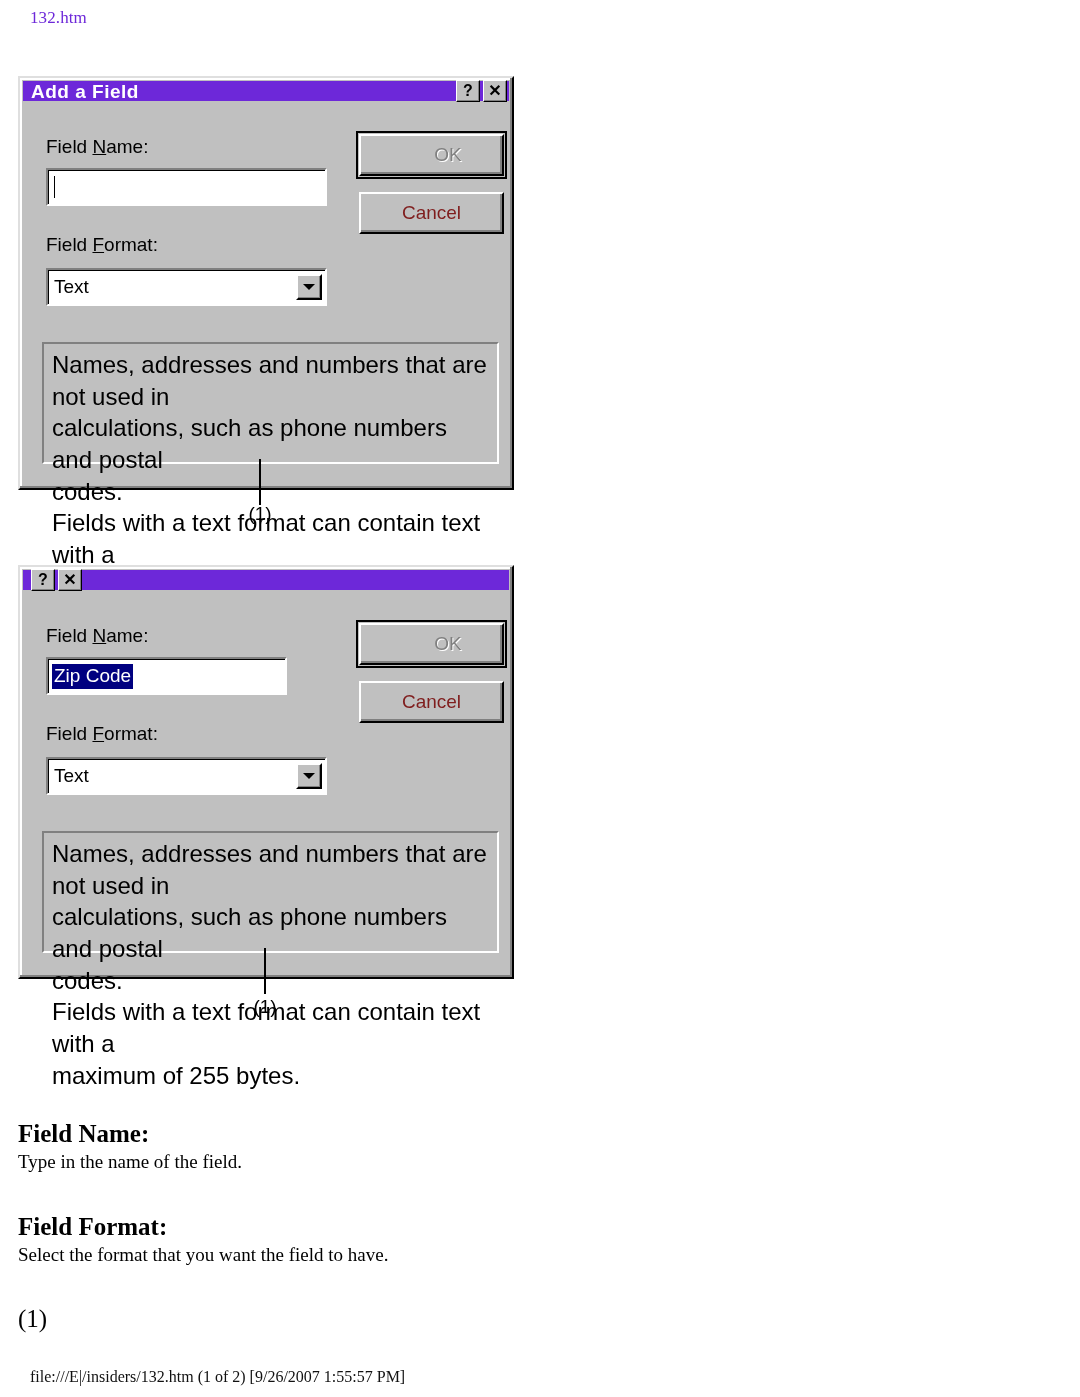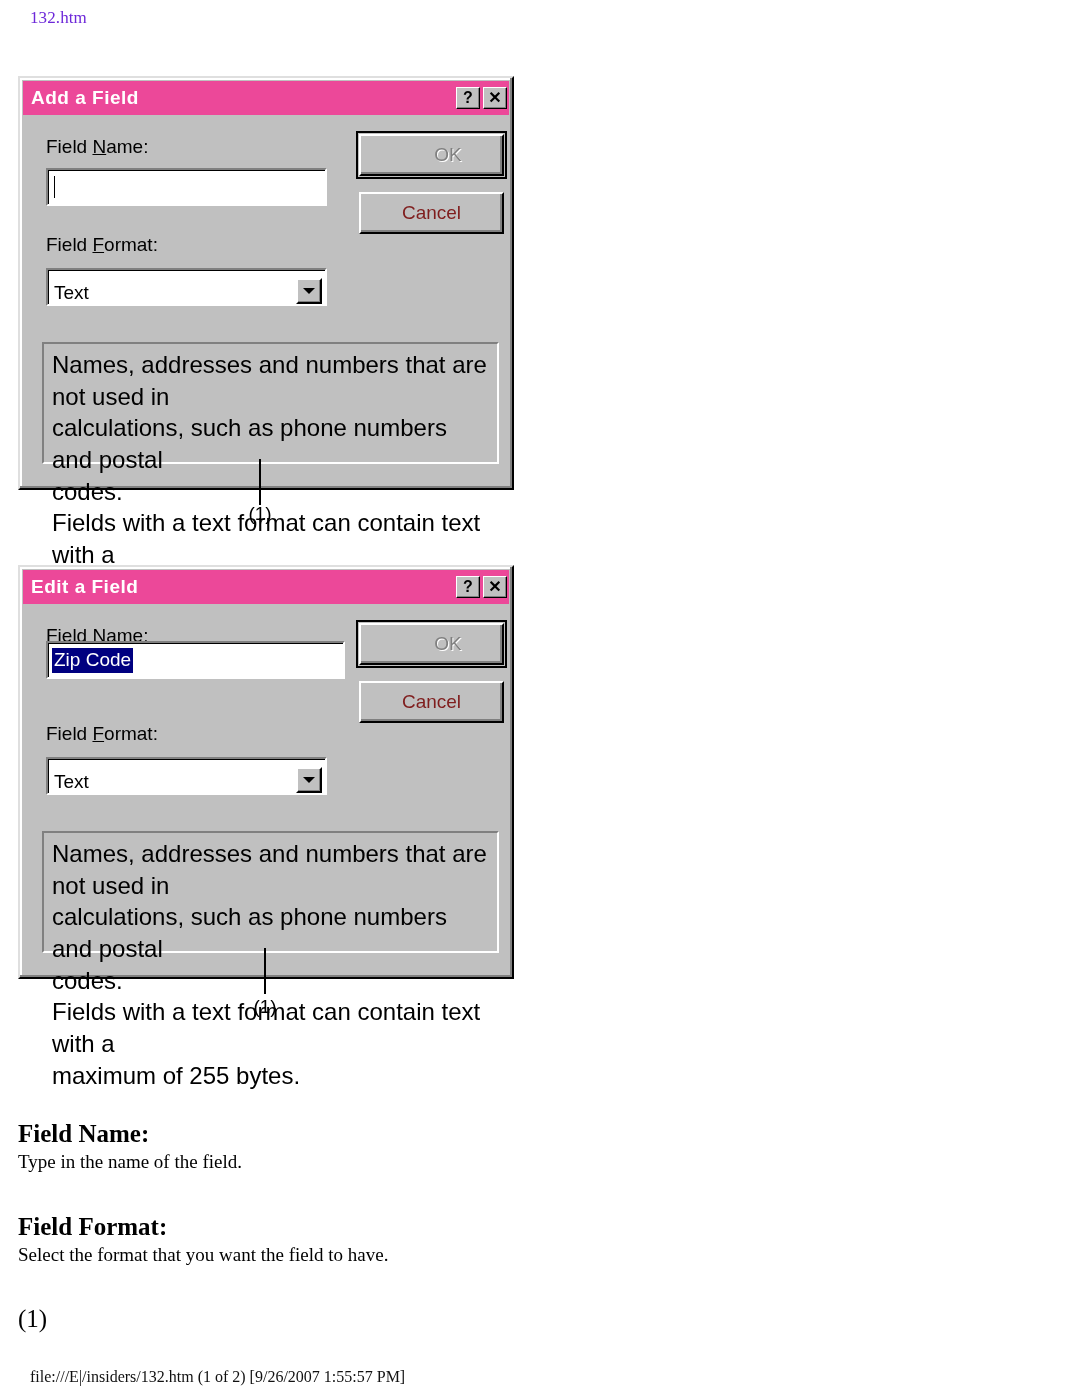--- a/index.html
+++ b/index.html
@@ -47,24 +47,23 @@
     border-bottom: 2px solid #000000;
     box-shadow: inset -2px -2px 0 #808080, inset 2px 2px 0 #ffffff;
     font-family: "Liberation Sans", sans-serif;
   }
   .dialog.add-field  { left: 18px; top: 76px;  width: 496px; height: 414px; }
   .dialog.edit-field { left: 18px; top: 565px; width: 496px; height: 414px; }
 
   .titlebar {
     position: absolute;
     left: 3px; top: 3px; right: 3px;
-    height: 34px;
-    background: #ec4899;
-    display: flex;
-    align-items: center;
+    height: 20px;
+    background: #6d28d9;
+    display: flex;
     padding: 0 2px 0 8px;
     box-sizing: border-box;
   }
   .titlebar-text {
     color: #ffffff;
     font-family: "Liberation Sans", sans-serif;
     font-size: 19px;
     font-weight: bold;
     letter-spacing: 0.5px;
     flex: 1 1 auto;
@@ -136,21 +135,21 @@
   .combo {
     position: absolute;
     background: #ffffff;
     box-sizing: border-box;
     border-top: 2px solid #808080;
     border-left: 2px solid #808080;
     border-right: 2px solid #ffffff;
     border-bottom: 2px solid #ffffff;
     box-shadow: inset 1px 1px 0 #000000;
     display: flex;
-    align-items: flex-end;
+    align-items: center;
   }
   .combo-value {
     flex: 1 1 auto;
     padding-left: 6px;
     font-family: "Liberation Sans", sans-serif;
     font-size: 19px;
     color: #000000;
     white-space: nowrap;
   }
   .combo-arrow {
@@ -291,30 +290,29 @@
 codes.
 Fields with a text format can contain text with a
 maximum of 255 bytes.</div>
 </div>
 <div class="leader" style="left:259px; top:459px; height:46px;"></div>
 <div class="callout-num" style="left:260px; top:503px;">(1)</div>
 
 <div class="dialog edit-field">
 
   <div class="titlebar">
-    <div class="titlebar-text">Edit a Field</div>
     <div class="title-buttons">
       <div class="title-btn">?</div>
       <div class="title-btn">✕</div>
     </div>
   </div>
 
   <div class="dlg-label" style="left:26px; top:58px;"><span>Field </span><u>N</u><span>ame:</span></div>
 
-  <div class="textbox" style="left:26px; top:74px; width:299px; height:38px;">
+  <div class="textbox" style="left:26px; top:90px; width:241px; height:38px;">
     <span class="sel-text">Zip Code</span>
   </div>
 
   <div class="dlg-label" style="left:26px; top:156px;"><span>Field </span><u>F</u><span>ormat:</span></div>
 
   <div class="combo" style="left:26px; top:190px; width:281px; height:38px;">
     <span class="combo-value">Text</span>
     <span class="combo-arrow"></span>
   </div>
 

